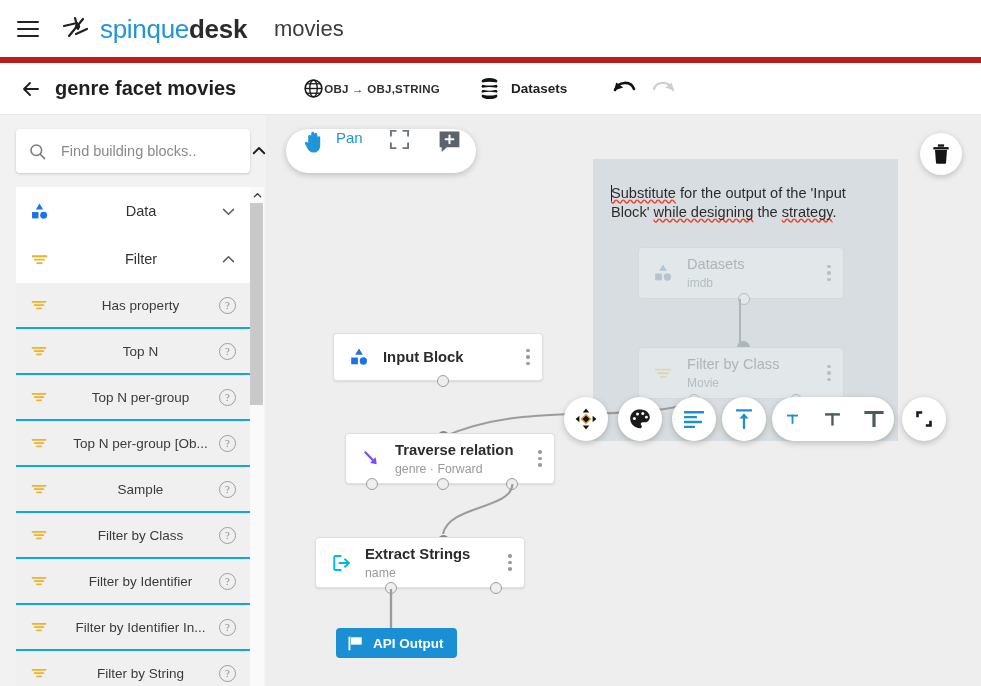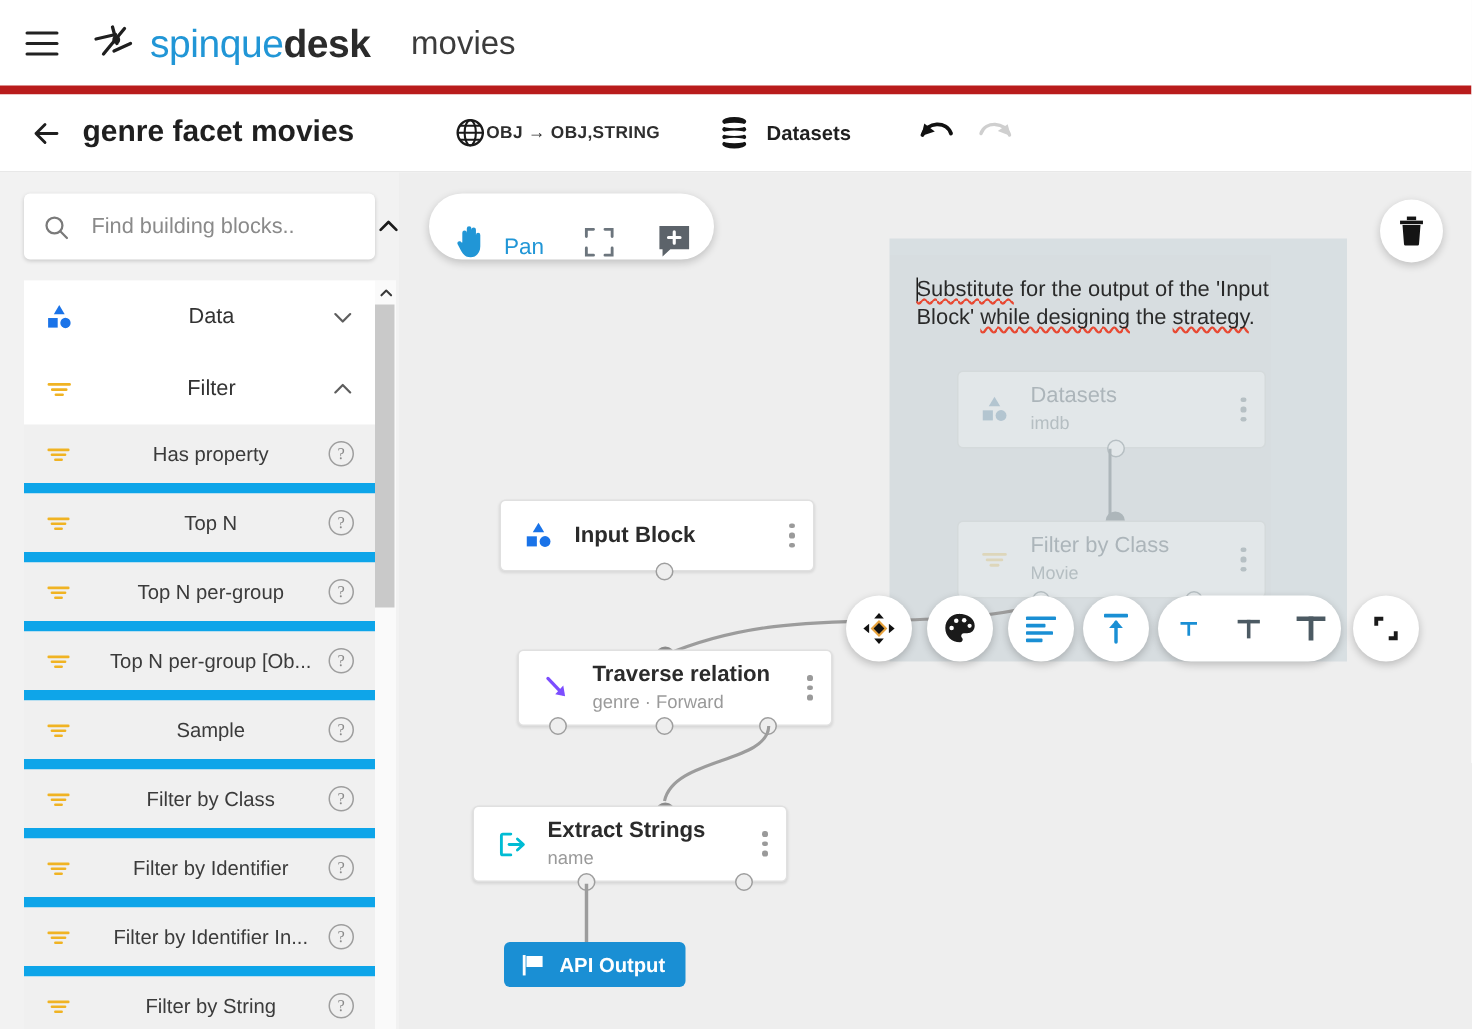--- a/index.html
+++ b/index.html
@@ -69,21 +69,21 @@
     background:#fff; overflow:hidden;
   }
   .bb-scroll { width:234px; height:499px; position:relative;text-align:center; }
   .bb-group {
     height:48px; display:flex; align-items:center; background:#fff;
     padding:0 13px 0 14px; cursor:pointer;
   }
   .bb-group .g-label { font-size:14.5px; color:#333; margin-left:13px; flex:1;}
   .bb-item {
     height:46px; display:flex; align-items:center; background:#f0f0f0;
-    padding:0 14px 0 14px; border-bottom:7px solid #0ea5e9; cursor:pointer;
+    padding:0 14px 0 14px; border-bottom:2px solid #0ea5e9; cursor:pointer;
   }
   .bb-item .i-label { font-size:13.5px; color:#3b3b3b; margin-left:14px; flex:1;
     white-space:nowrap; overflow:hidden; text-overflow:ellipsis;}
   .help-circle { width:17px;height:17px;border-radius:50%;border:1px solid #9e9e9e;
     display:flex;align-items:center;justify-content:center;font-size:11px;color:#8a8a8a;
     flex:none; cursor:pointer; font-family:"Liberation Serif", serif;}
 
   .sb-track {
     position:absolute; left:250px; top:72px; width:14px; height:499px; background:#fafafa;
   }
@@ -94,21 +94,21 @@
 
   
   .canvas {
     position:absolute; left:266px; top:115px; width:715px; height:571px;
     background:#eeeeee; overflow:hidden;
   }
   
   .pan-pill {
     position:absolute; left:20px; top:14px; height:44px; background:#fff;
     border-radius:22px; box-shadow:0 2px 6px rgba(0,0,0,0.2);
-    display:flex; align-items:flex-end; padding:0 14px 0 16px; gap:0;
+    display:flex; align-items:flex-start; padding:0 14px 0 16px; gap:0;
   }
   .pan-label { color:#2196d6; font-size:15px; font-weight:500; margin-left:10px; margin-right:26px;}
   .fs-btn { width:22px;height:22px; margin-right:26px; cursor:pointer;}
   .add-note-btn { width:25px;height:25px; cursor:pointer;}
 
   .trash-fab {
     position:absolute; right:19px; top:18px; width:42px; height:42px; border-radius:50%;
     background:#fff; box-shadow:0 2px 6px rgba(0,0,0,0.2);
     display:flex; align-items:center; justify-content:center; cursor:pointer; z-index:7;
   }

